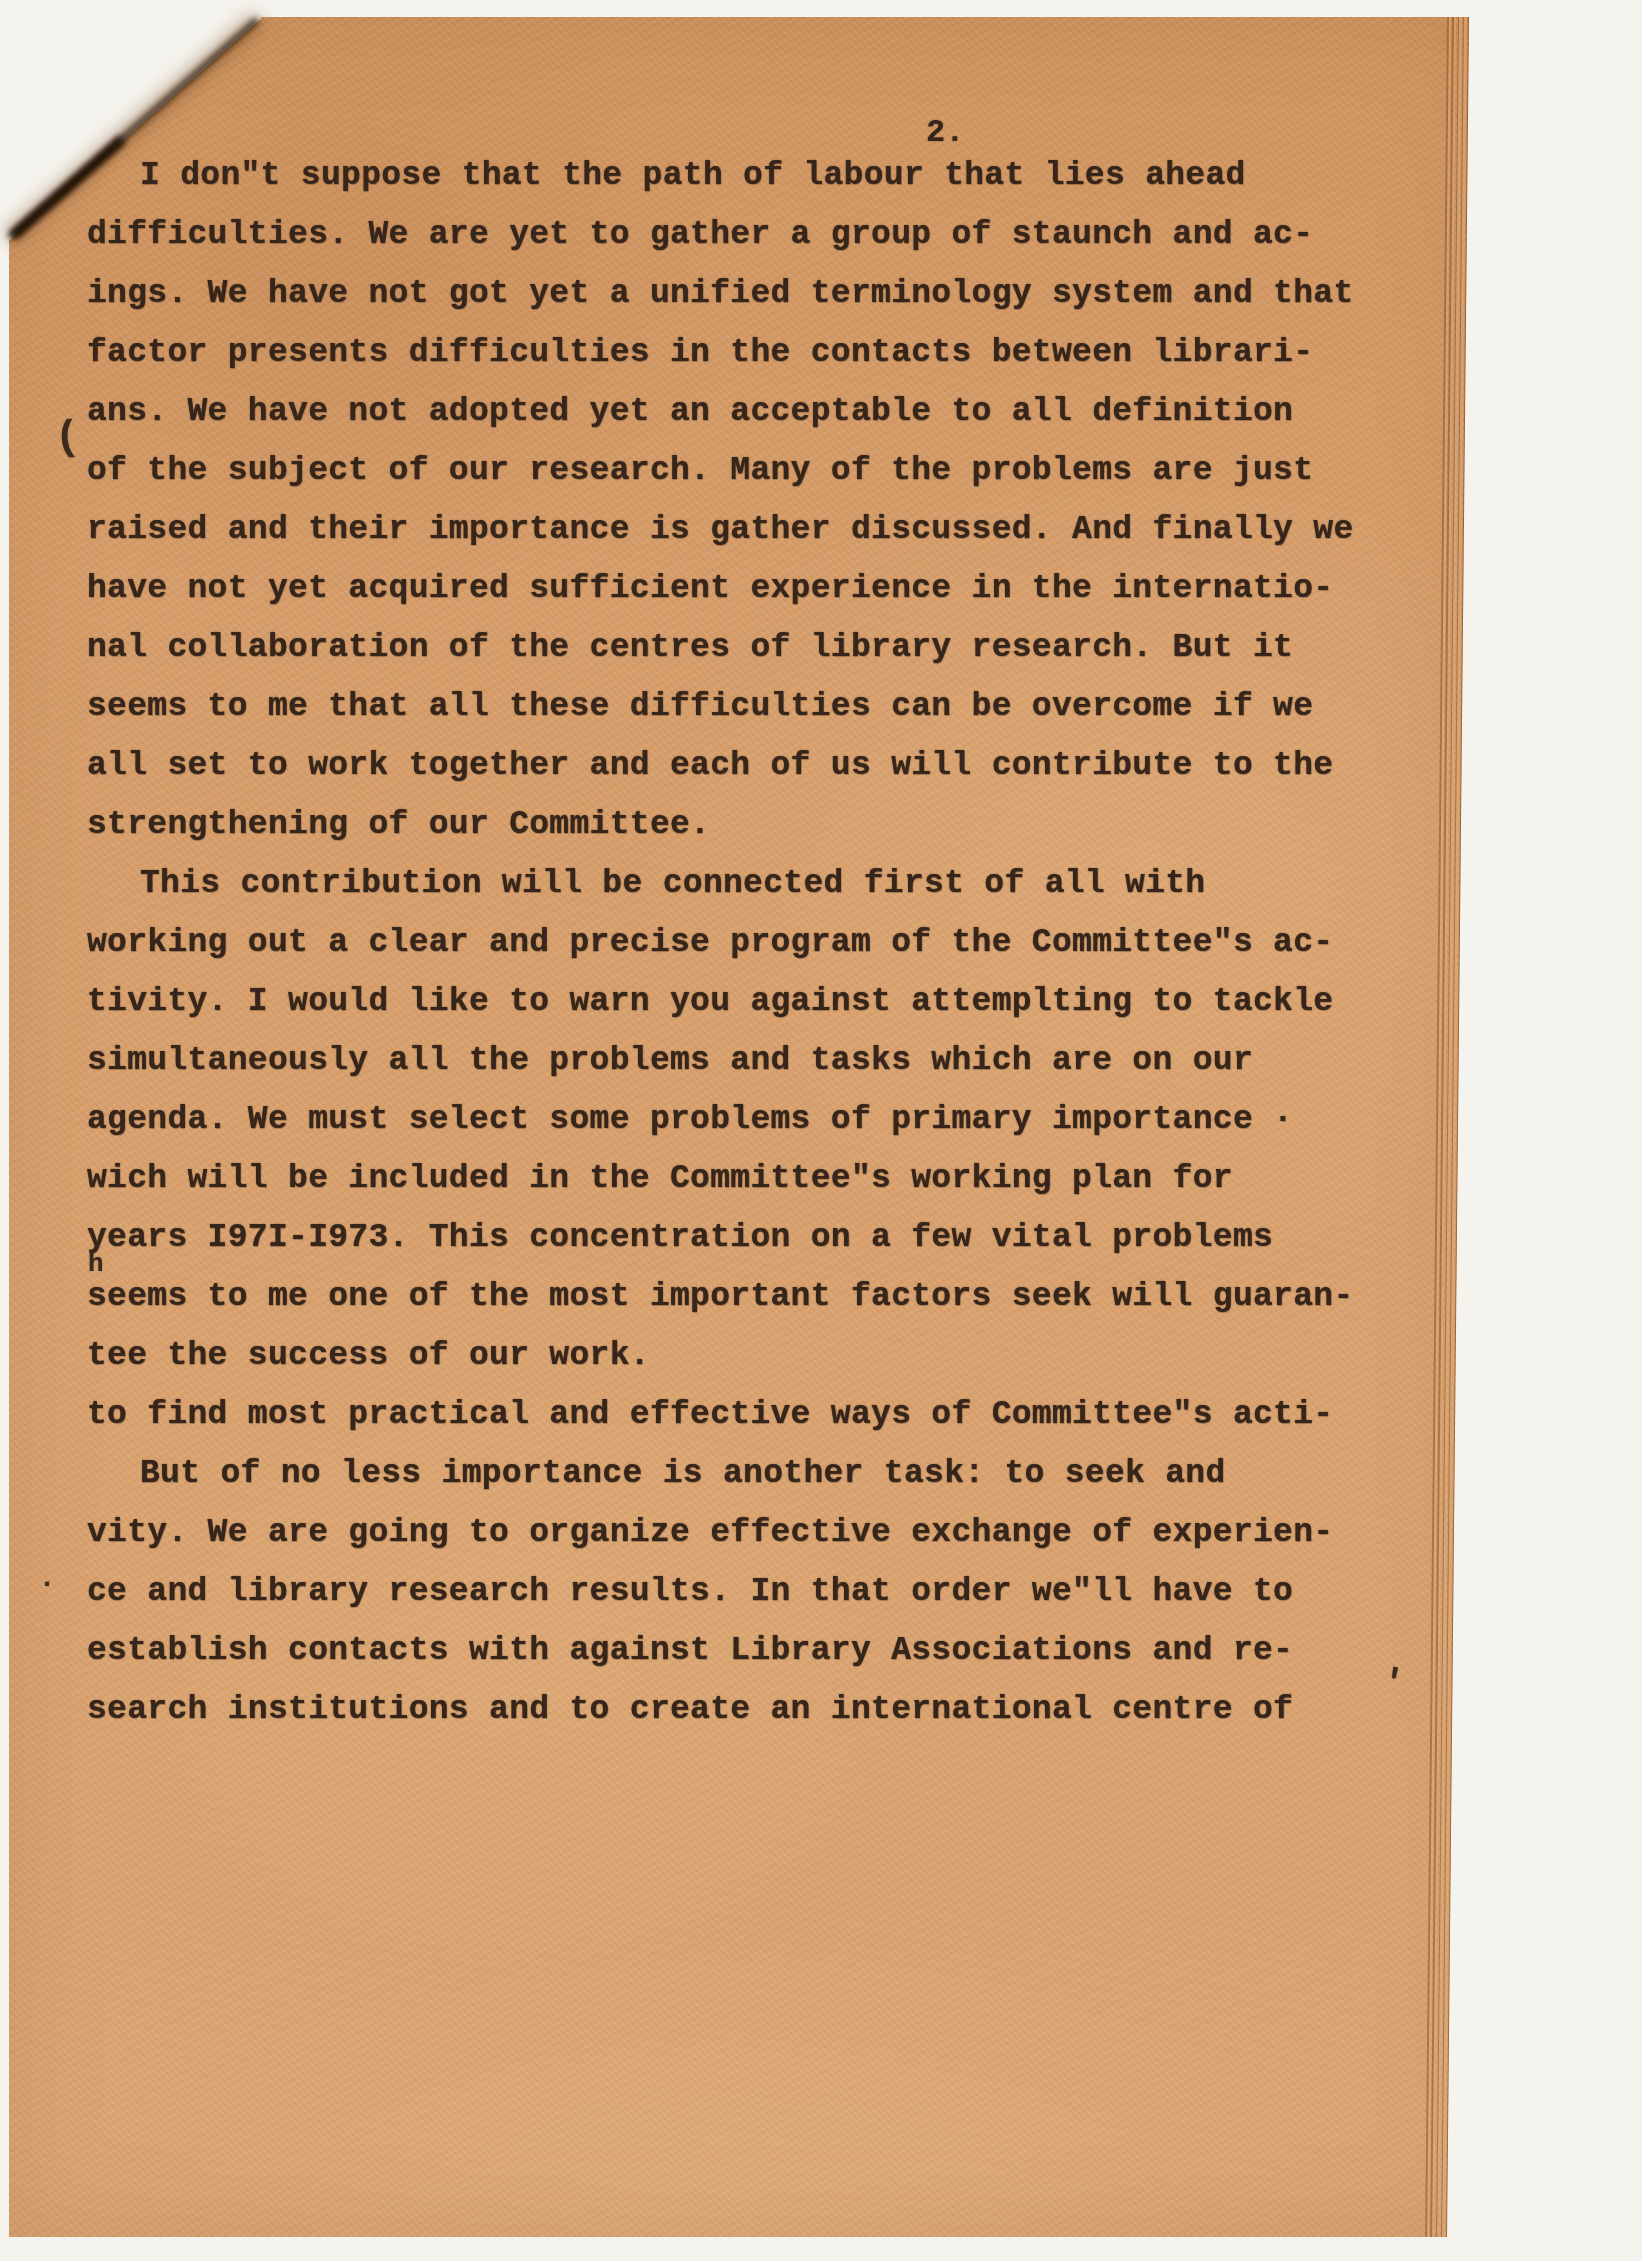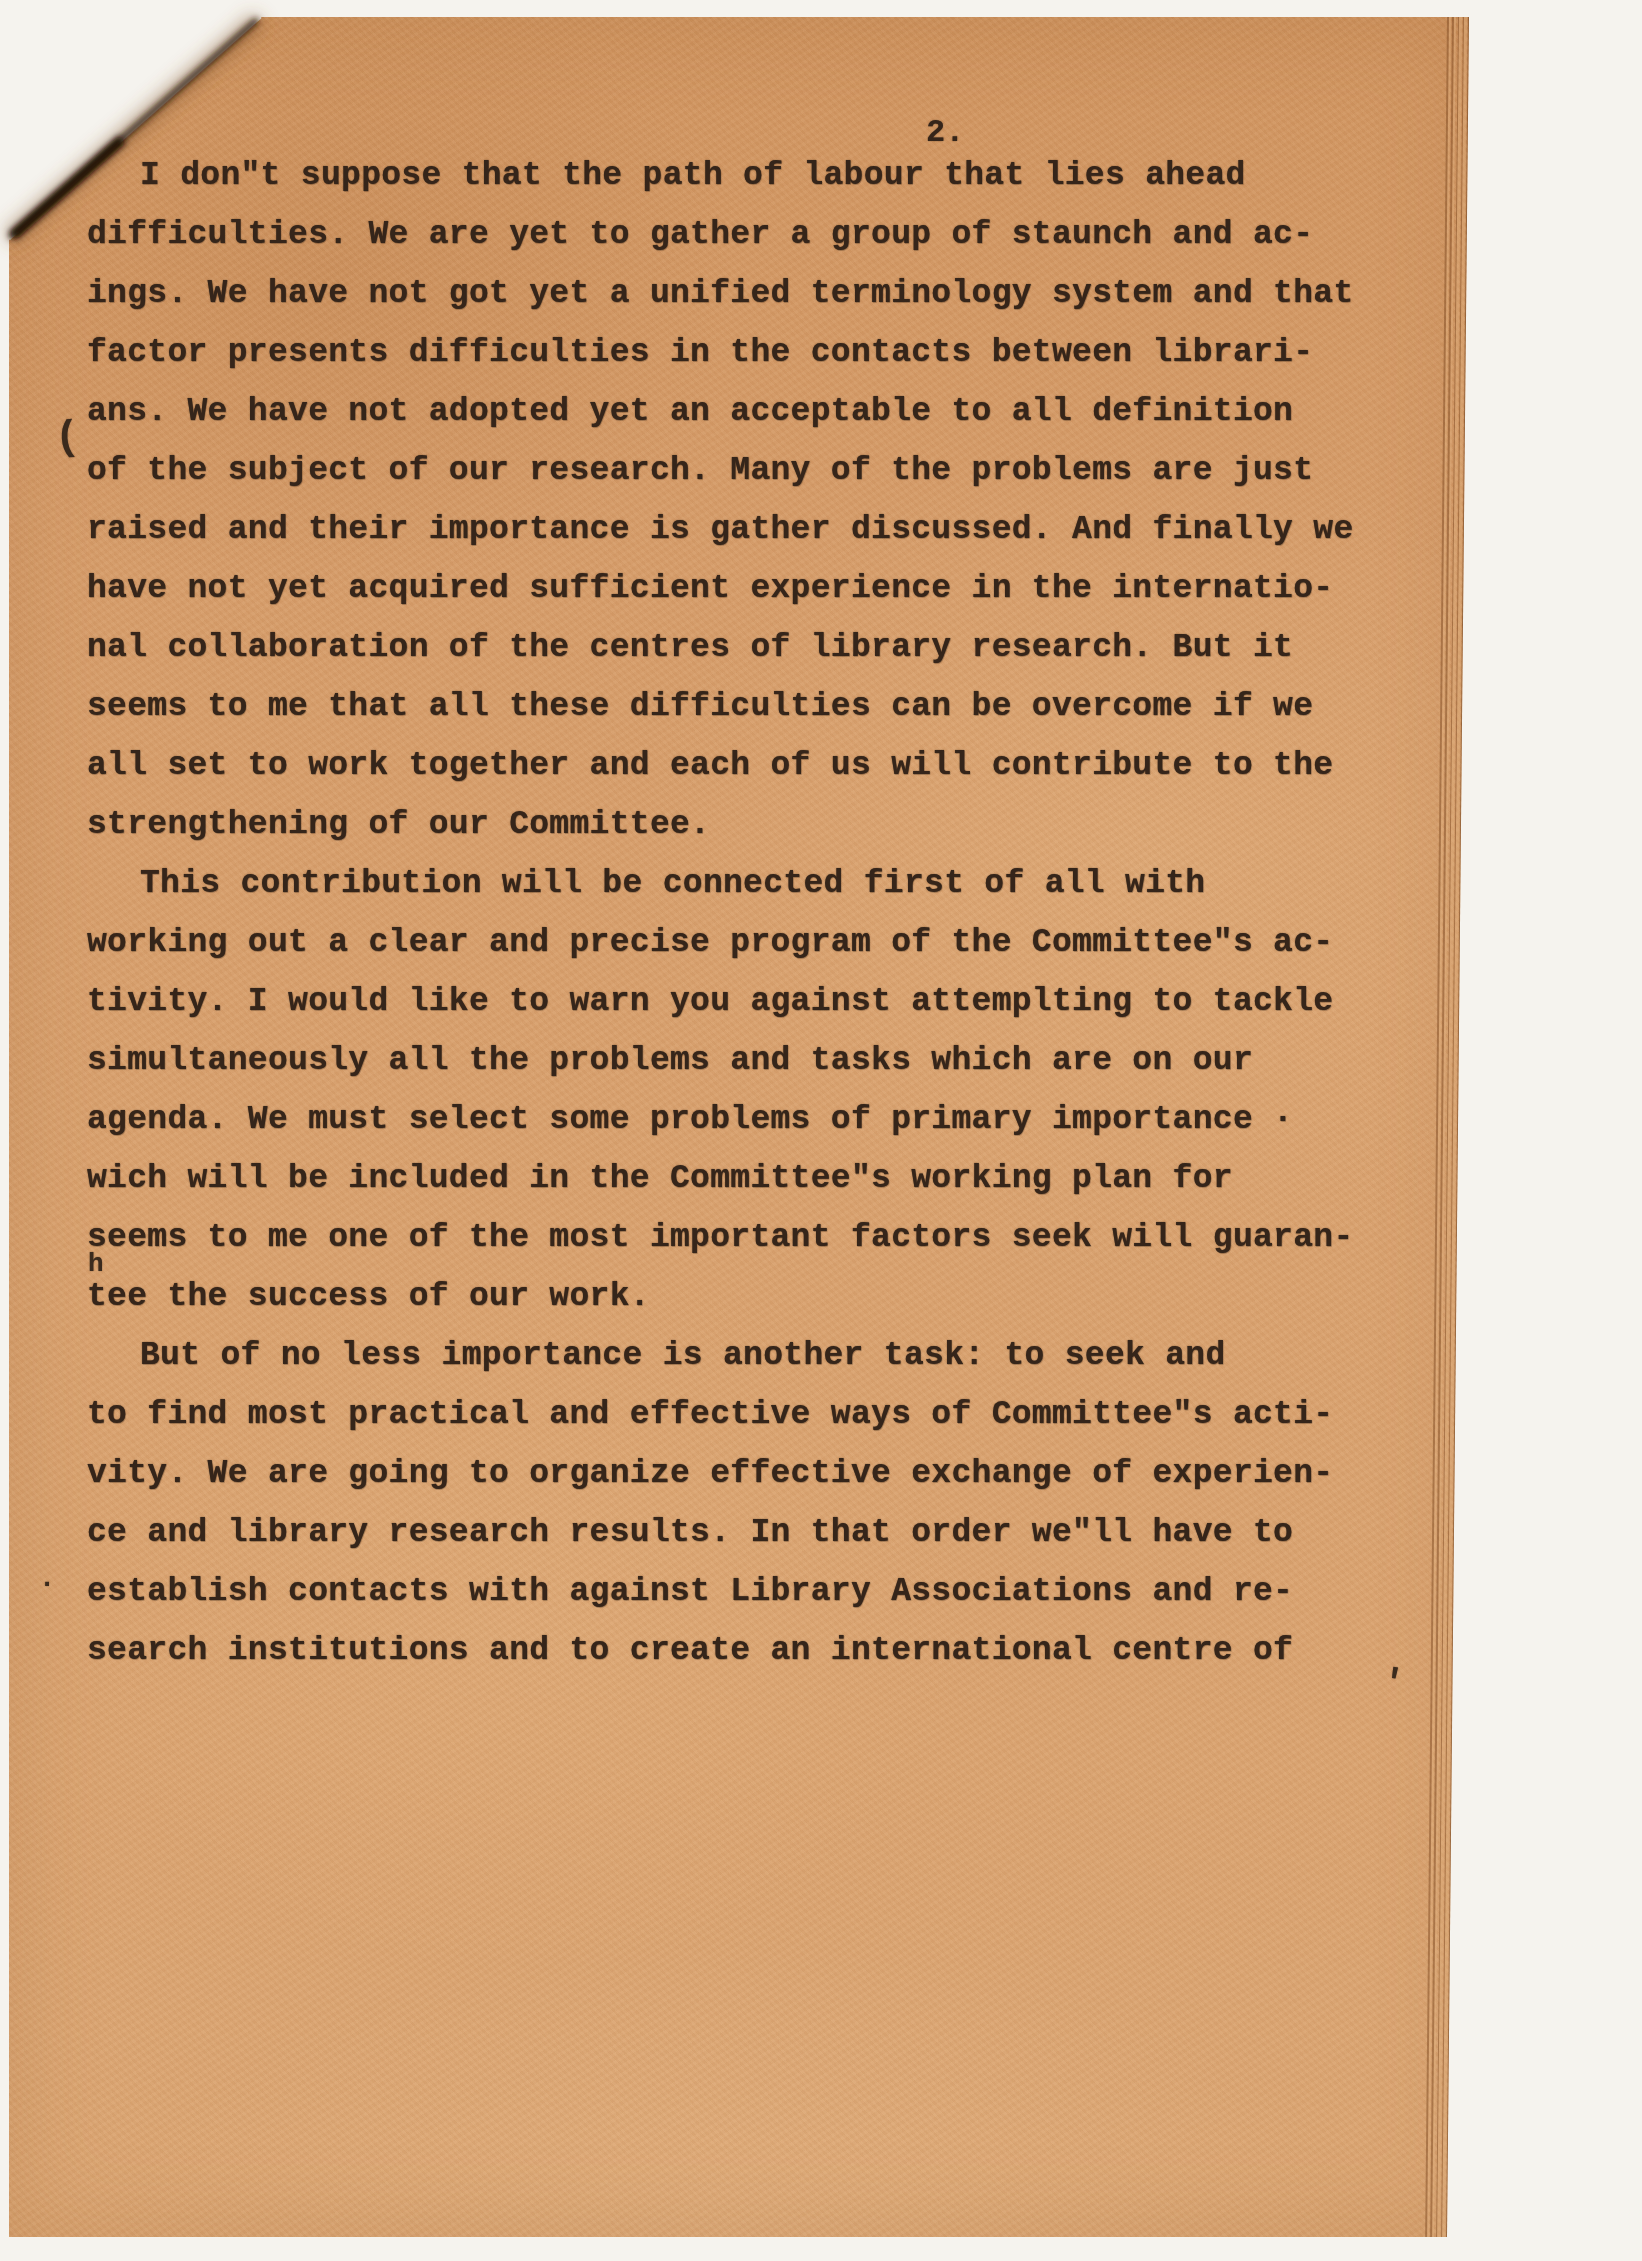--- a/index.html
+++ b/index.html
@@ -122,24 +122,25 @@
         <div class="line">nal collaboration of the centres of library research. But it</div>
         <div class="line">seems to me that all these difficulties can be overcome if we</div>
         <div class="line">all set to work together and each of us will contribute to the</div>
         <div class="line">strengthening of our Committee.</div>
         <div class="line indent">This contribution will be connected first of all with</div>
         <div class="line">working out a clear and precise program of the Committee"s ac-</div>
         <div class="line">tivity. I would like to warn you against attemplting to tackle</div>
         <div class="line">simultaneously all the problems and tasks which are on our</div>
         <div class="line">agenda. We must select some problems of primary importance ·</div>
         <div class="line">wich will be included in the Committee"s working plan for</div>
+        <div class="line">years I97I-I973. This concentration on a few vital problems</div>
         <div class="line">seems to me one of the most important factors seek will guaran-</div>
         <div class="line">tee the success of our work.</div>
+        <div class="line">to find most practical and effective ways of Committee"s acti-</div>
         <div class="line indent">But of no less importance is another task: to seek and</div>
-        <div class="line">to find most practical and effective ways of Committee"s acti-</div>
         <div class="line">vity. We are going to organize effective exchange of experien-</div>
         <div class="line">ce and library research results. In that order we"ll have to</div>
         <div class="line">establish contacts with against Library Associations and re-</div>
         <div class="line">search institutions and to create an international centre of</div>
       </div>
 
     <div id="marks-layer">
         <span class="mark" style="left: 46px; top: 401px; font-size: 41px; transform: rotate(-4deg);">(</span>
         <span class="mark" style="left: 79px; top: 1234px; font-size: 26px;">h</span>
         <span class="mark" style="left: 30px; top: 1549px; font-size: 27px;">.</span>

